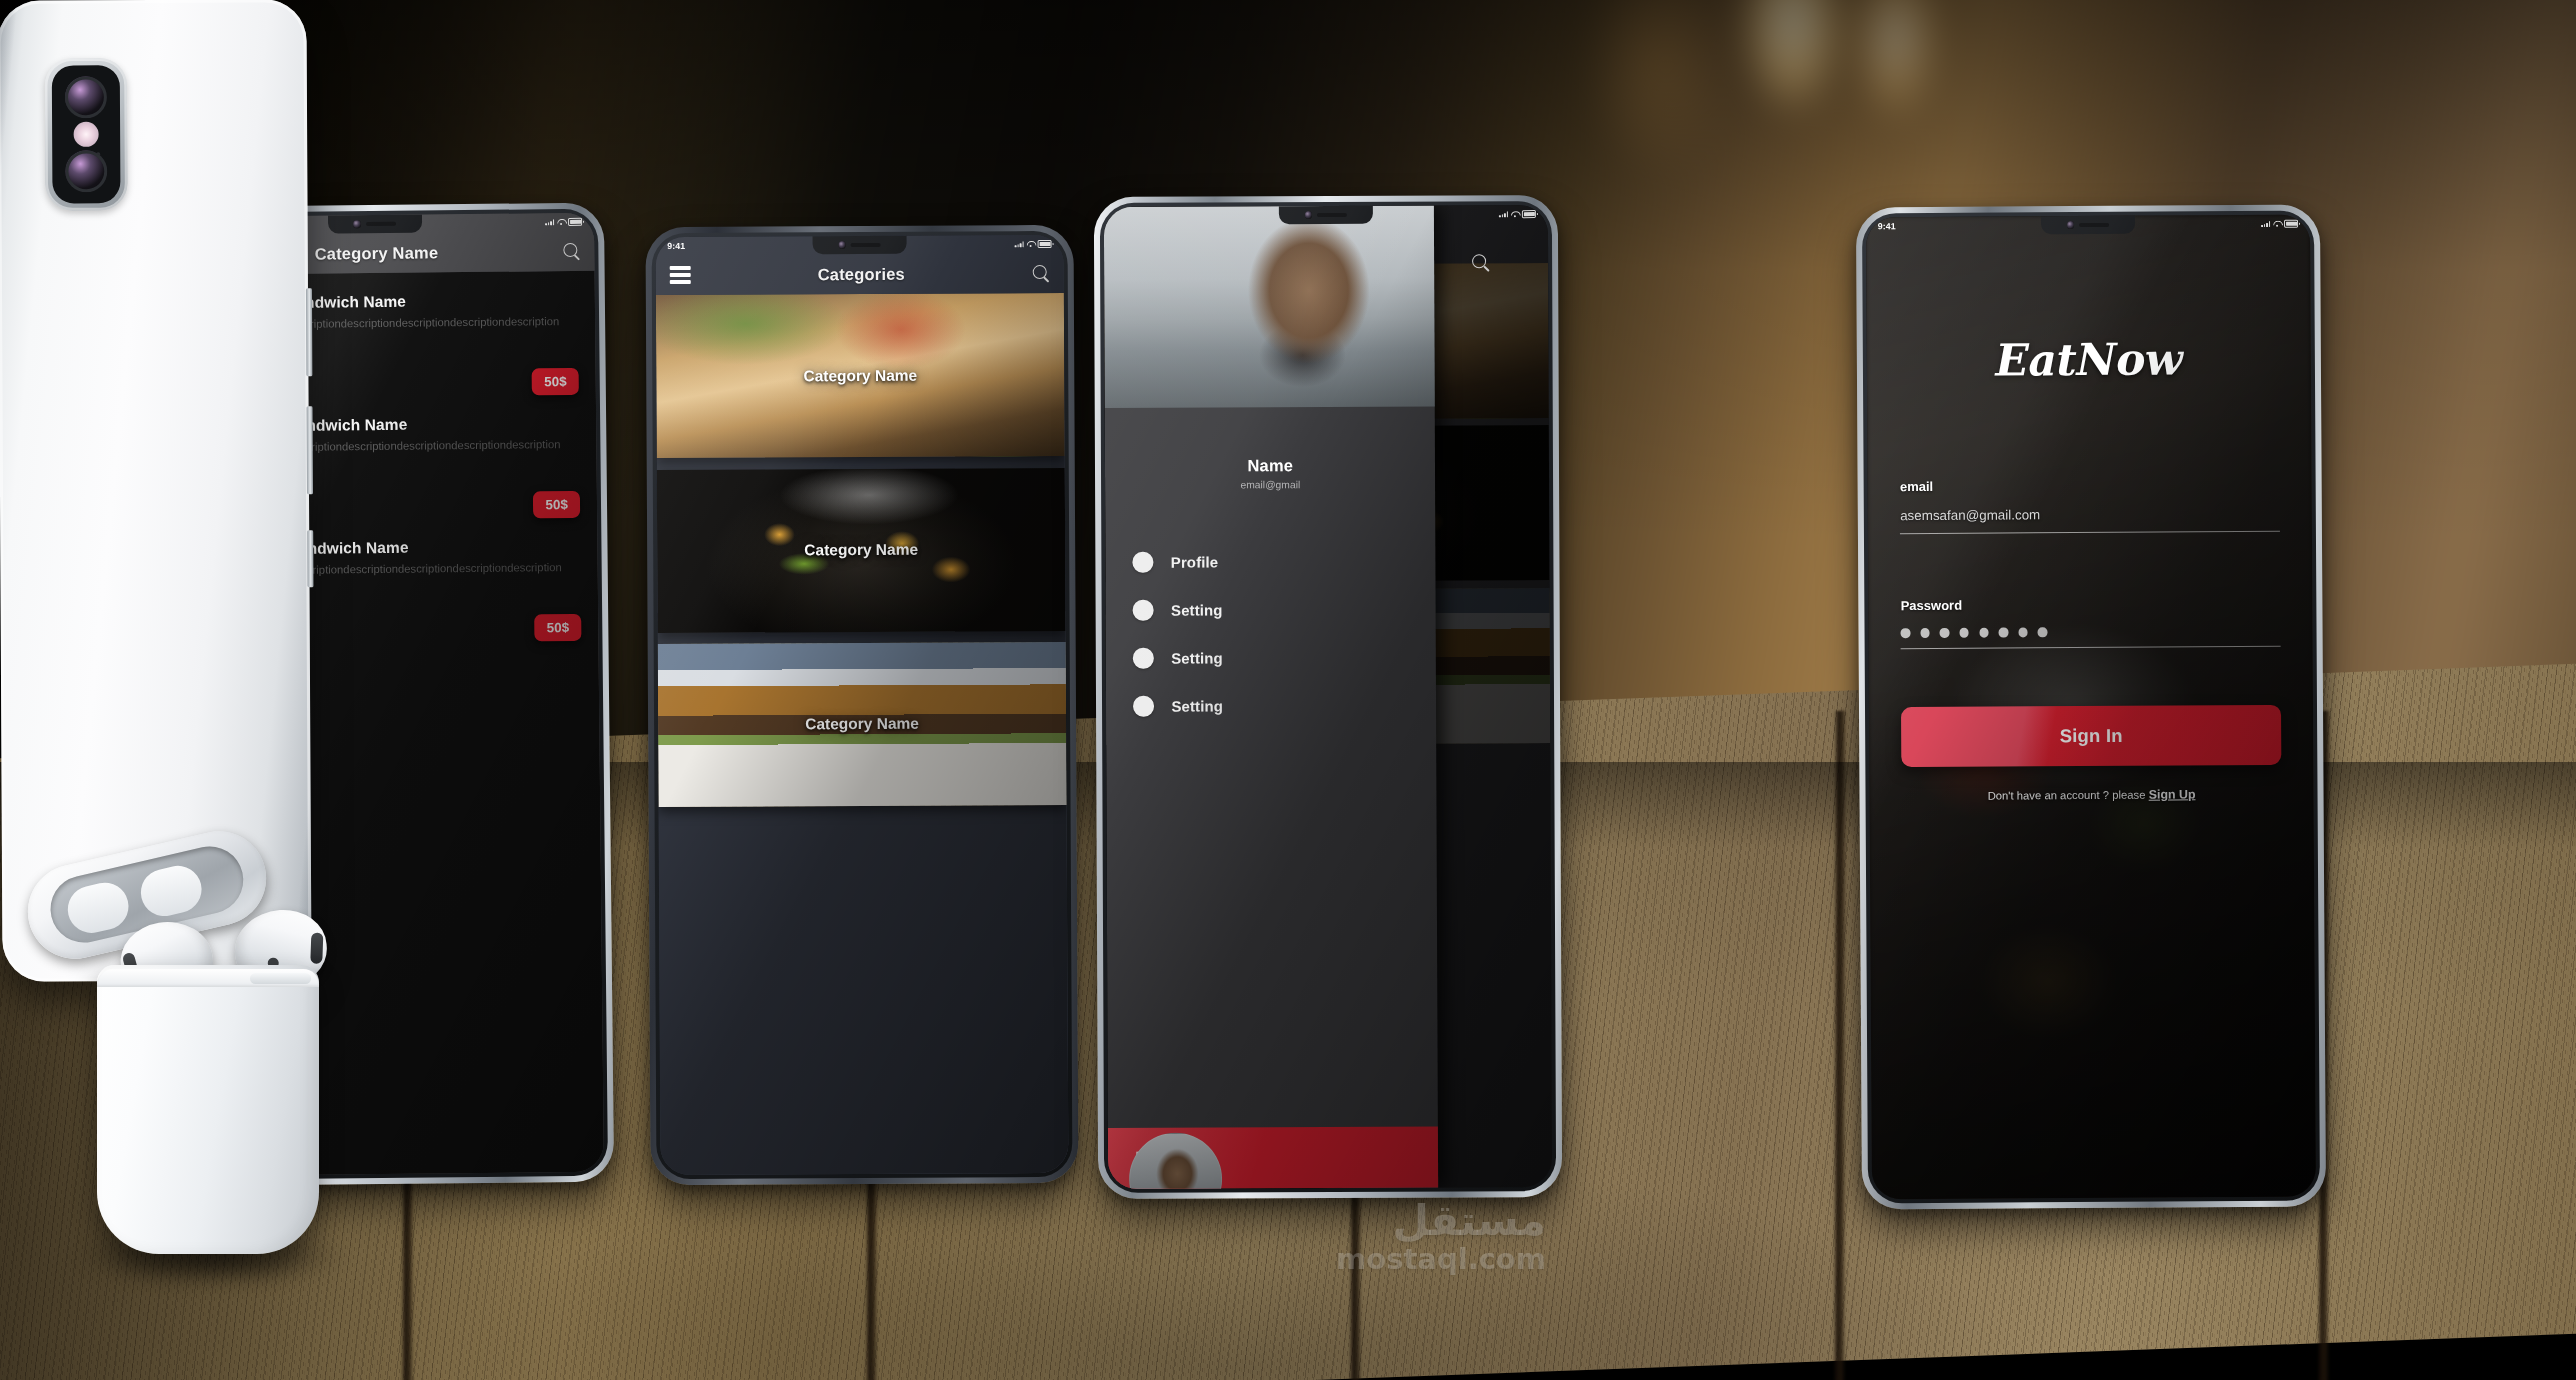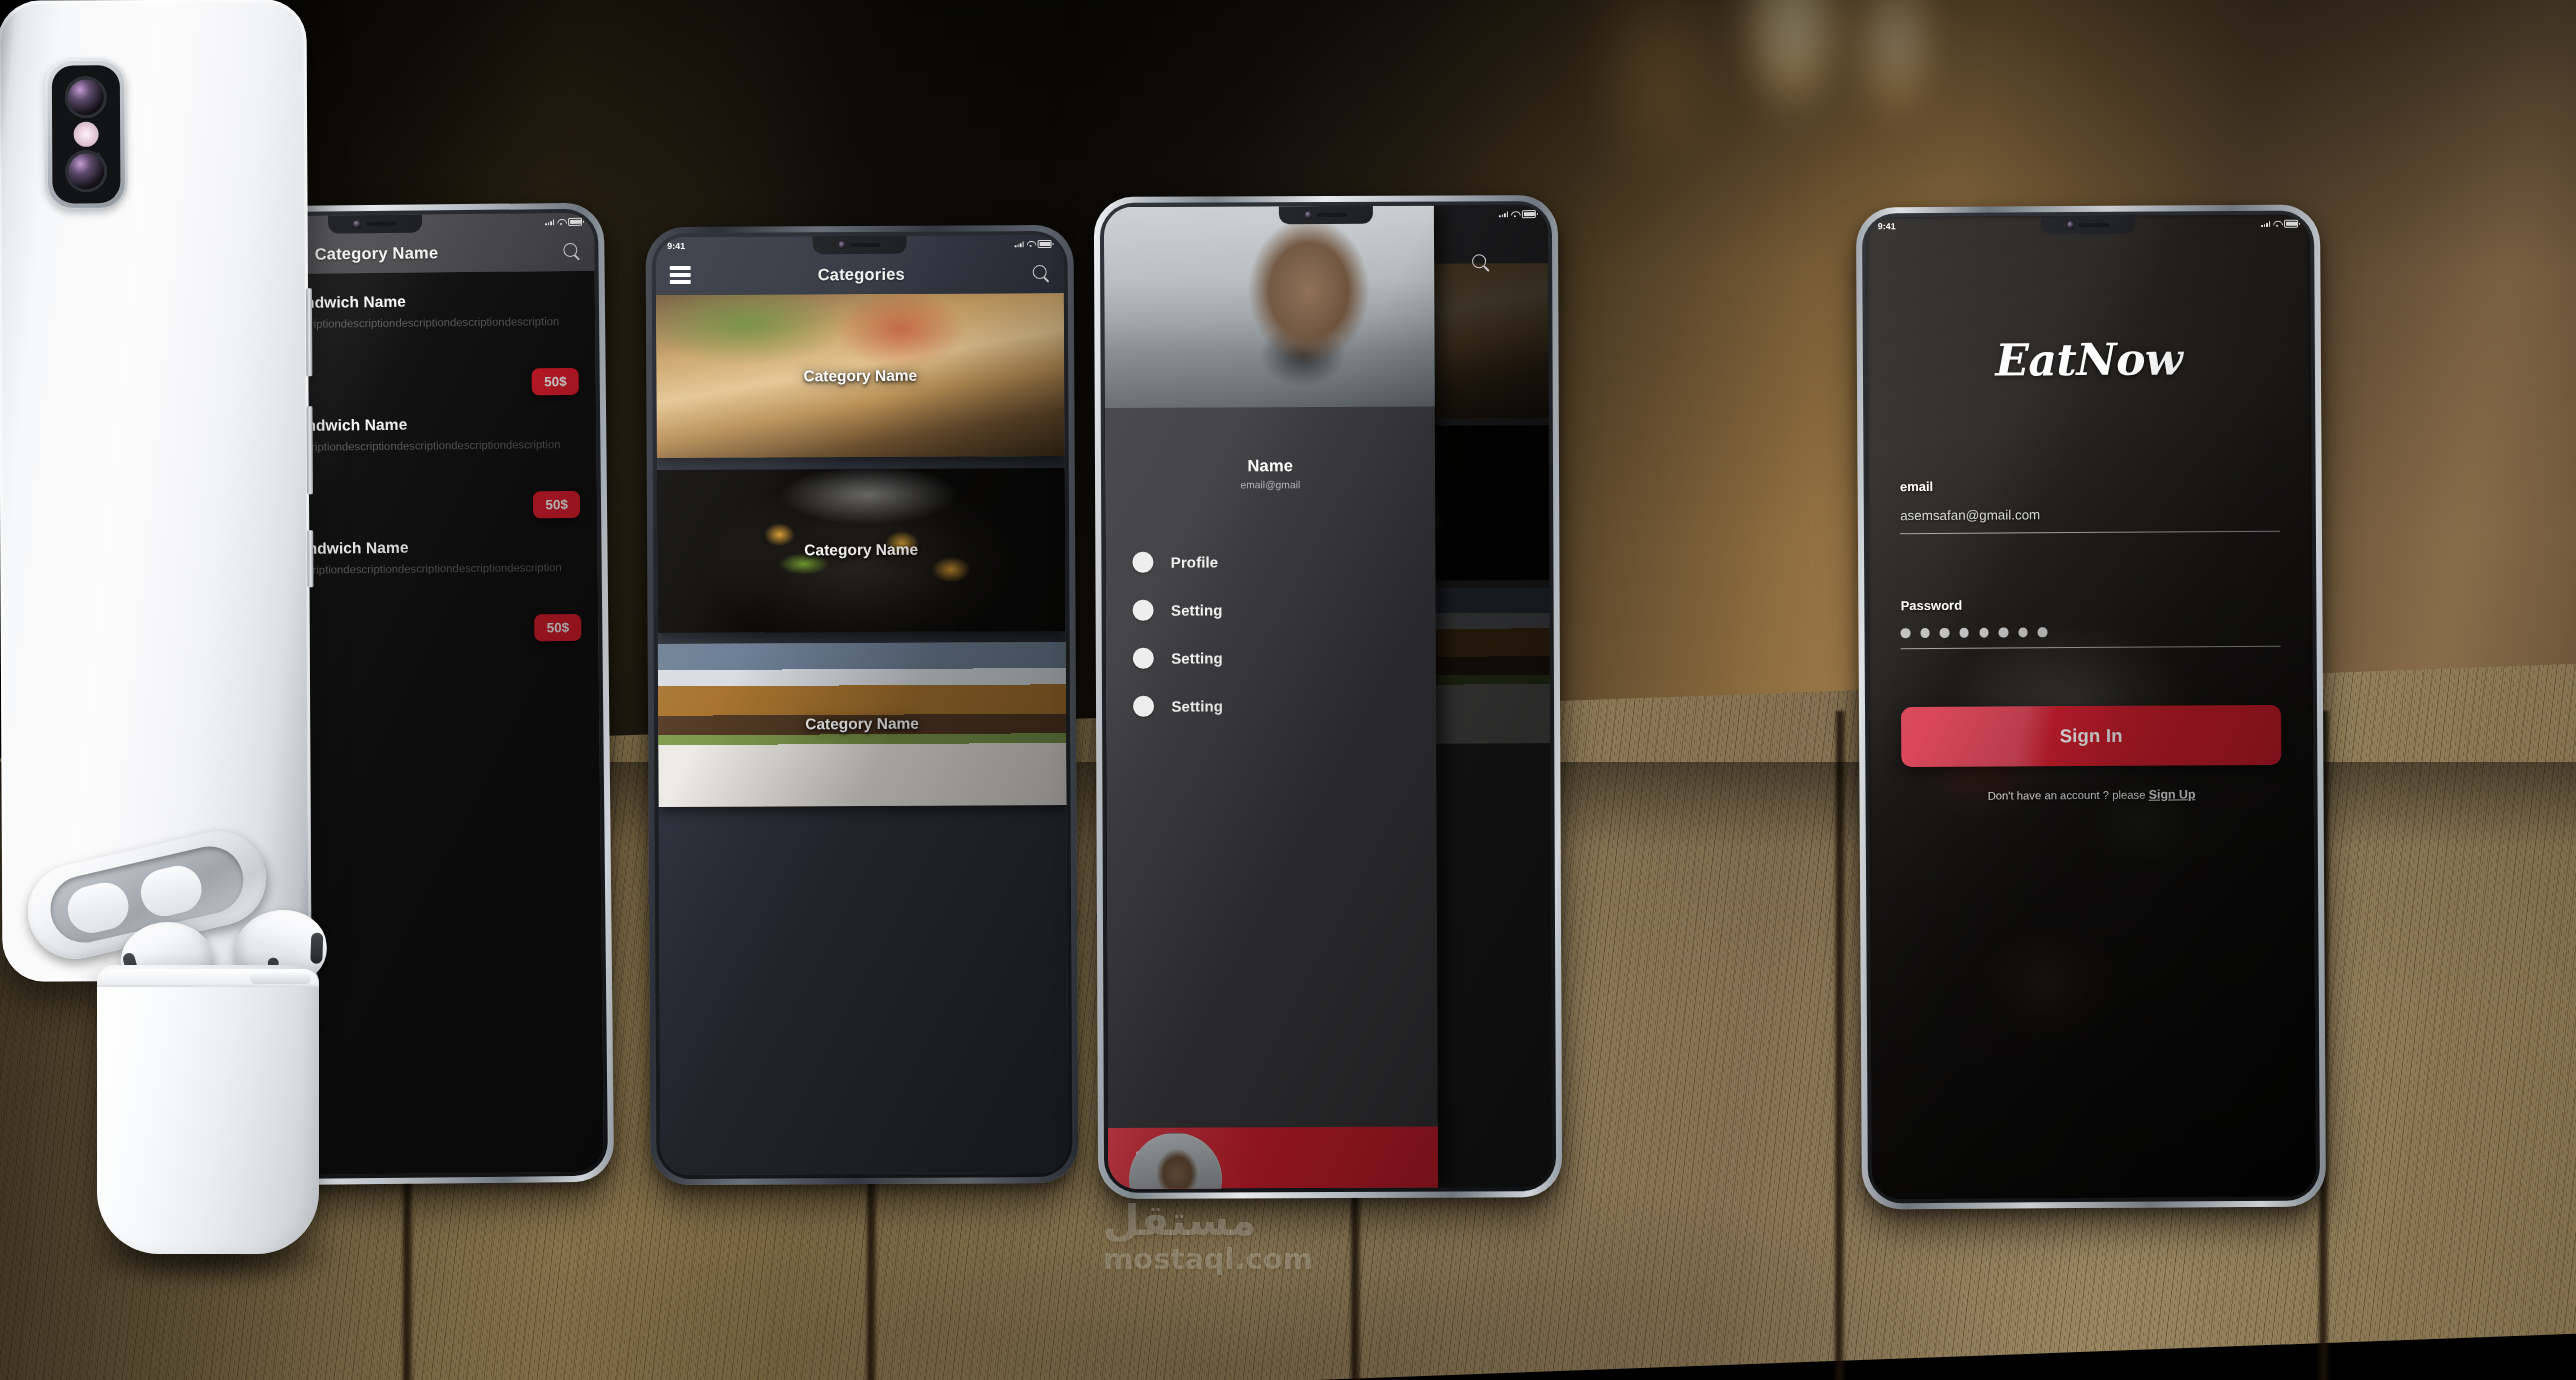--- a/index.html
+++ b/index.html
@@ -267,21 +267,21 @@
     background:linear-gradient(100deg,#ffffff 0%,#fbfcfd 22%,#eceff2 54%,#dadee2 78%,#c4c9ce 100%);
     box-shadow:0 13.4px 23px rgba(0,0,0,.45), inset -7.2px 0 14.4px rgba(0,0,0,.07);}
   .ap-body .lip{position:absolute;left:0;right:0;top:4.1px;height:17.5px;border-radius:15.5px 15.5px 0 0;
     background:linear-gradient(180deg,#ffffff,#e9ecef);box-shadow:inset 0 -1.5px 2.6px rgba(0,0,0,.08);}
   .ap-body .hinge{position:absolute;right:8.2px;top:8.2px;width:61px;height:11.3px;border-radius:6.2px;
     background:linear-gradient(180deg,#f6f8f9,#d4d9dd);}
   .ap-shadow{position:absolute;left:62px;top:381px;width:278px;height:62px;border-radius:50%;
     background:radial-gradient(ellipse at center, rgba(0,0,0,.55), rgba(0,0,0,0) 70%);filter:blur(7.2px);}
 
   
-  #watermark{position:absolute;left:1103px;top:1200px;width:443px;z-index:90;text-align:left;
+  #watermark{position:absolute;left:1103px;top:1200px;width:443px;z-index:90;text-align:right;
     color:rgba(255,255,255,.22);text-shadow:0 1px 3.1px rgba(0,0,0,.12);pointer-events:none;}
   #watermark .ar{font-family:"DejaVu Sans",sans-serif;font-size:42px;font-weight:700;line-height:1;}
   #watermark .dom{font-family:"DejaVu Sans",sans-serif;font-size:29px;font-weight:700;margin-top:3.1px;line-height:1;}
 </style>
 </head>
 <body>
 
 <div id="scene">
 
   <div class="bg-blur"></div>

